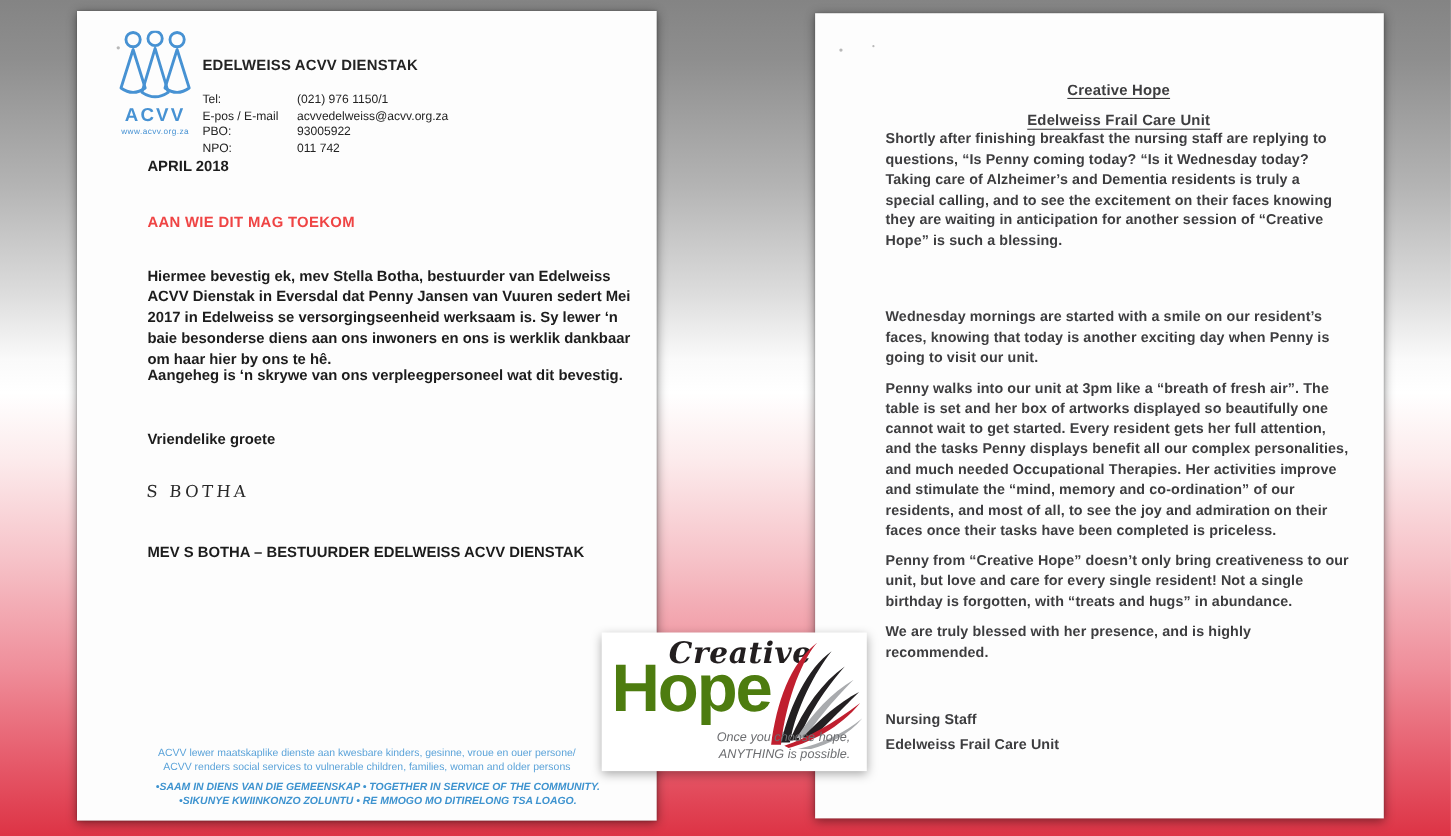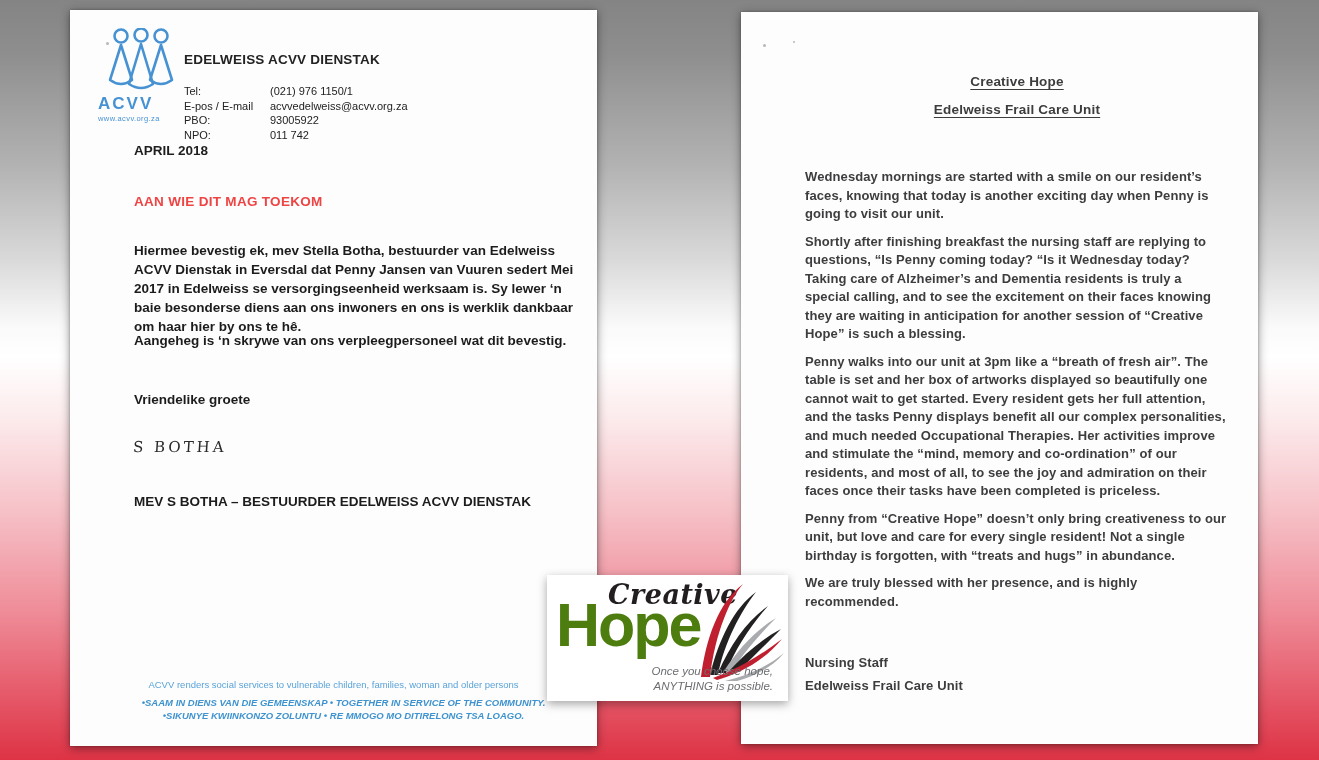--- a/index.html
+++ b/index.html
@@ -13,21 +13,21 @@
     position:relative;
   }
   .page{
     position:absolute;background:#fdfdfd;
     box-shadow:0 2px 9px rgba(0,0,0,0.45), 0 0 2px rgba(0,0,0,0.25);
   }
   #left-page{left:70px;top:10px;width:527px;height:736px;}
   #right-page{left:741px;top:12px;width:517px;height:732px;}
 
   
-  .acvv-logo{position:absolute;left:28px;top:18px;width:86px;text-align:left;}
+  .acvv-logo{position:absolute;left:28px;top:18px;width:86px;text-align:center;}
   .acvv-name{color:#4792d3;font-weight:bold;font-size:17px;letter-spacing:2px;margin-top:-2px;}
   .acvv-url{color:#4792d3;font-size:7.5px;letter-spacing:0.4px;}
   .lheader{position:absolute;left:114px;top:42px;color:#232323;}
   .lheader-title{font-weight:bold;font-size:13.5px;margin-bottom:17px;letter-spacing:0.2px;}
   .hrow{font-size:11px;line-height:14.5px;}
   .hrow .lbl{display:inline-block;width:86px;}
   .ldate{position:absolute;left:64px;top:133px;font-weight:bold;font-size:13.5px;color:#1e1e1e;}
   .lsalut{position:absolute;left:64px;top:184px;font-weight:bold;font-size:13.5px;color:#ef4444;letter-spacing:0.3px;}
   .lpara{position:absolute;left:64px;width:458px;font-weight:bold;font-size:13.5px;line-height:19px;color:#1c1c1c;}
   #lp1{top:231px;}
@@ -105,35 +105,36 @@
 
   <div class="ldate">APRIL 2018</div>
   <div class="lsalut">AAN WIE DIT MAG TOEKOM</div>
   <div class="lpara" id="lp1">Hiermee bevestig ek, mev Stella Botha, bestuurder van Edelweiss ACVV Dienstak in Eversdal dat Penny Jansen van Vuuren sedert Mei 2017 in Edelweiss se versorgingseenheid werksaam is.  Sy lewer ‘n baie besonderse diens aan ons inwoners en ons is werklik dankbaar om haar hier by ons te hê.</div>
   <div class="lpara" id="lp2">Aangeheg is ‘n skrywe van ons verpleegpersoneel wat dit bevestig.</div>
   <div class="lclosing">Vriendelike groete</div>
   <div class="lsig">S BOTHA</div>
   <div class="lsignoff">MEV S BOTHA – BESTUURDER EDELWEISS ACVV DIENSTAK</div>
 
   <div class="lfooter">
+    <div class="f1">ACVV lewer maatskaplike dienste aan kwesbare kinders, gesinne, vroue en ouer persone/</div>
     <div class="f1">ACVV renders social services to vulnerable children, families, woman and older persons</div>
     <div class="gap"></div>
     <div class="f2">•SAAM IN DIENS VAN DIE GEMEENSKAP • TOGETHER IN SERVICE OF THE COMMUNITY.</div>
     <div class="f2">•SIKUNYE KWIINKONZO ZOLUNTU • RE MMOGO MO DITIRELONG TSA LOAGO.</div>
   </div>
 
   <div class="speck" style="left:36px;top:32px;width:3px;height:3px;"></div>
 </div>
 
 <div class="page" id="right-page">
   <div class="rcontent">
     <div class="rheading" id="rheading1">Creative Hope</div>
     <div class="rheading" id="rheading2">Edelweiss Frail Care Unit</div>
+    <p class="rpara">Shortly after finishing breakfast the nursing staff are replying to questions, “Is Penny coming today? “Is it Wednesday today? Taking care of Alzheimer’s and Dementia residents is truly a special calling, and to see the excitement on their faces knowing they are waiting in anticipation for another session of “Creative Hope” is such a blessing.</p>
     <p class="rpara" id="rp1">Wednesday mornings are started with a smile on our resident’s faces, knowing that today is another exciting day when Penny is going to visit our unit.</p>
-    <p class="rpara">Shortly after finishing breakfast the nursing staff are replying to questions, “Is Penny coming today? “Is it Wednesday today? Taking care of Alzheimer’s and Dementia residents is truly a special calling, and to see the excitement on their faces knowing they are waiting in anticipation for another session of “Creative Hope” is such a blessing.</p>
     <p class="rpara">Penny walks into our unit at 3pm like a “breath of fresh air”. The table is set and her box of artworks displayed so beautifully one cannot wait to get started.  Every resident gets her full attention, and the tasks Penny displays benefit all our complex personalities, and much needed Occupational Therapies. Her activities improve and stimulate the “mind, memory and co-ordination” of our residents, and most of all, to see the joy and admiration on their faces once their tasks have been completed is priceless.</p>
     <p class="rpara">Penny from “Creative Hope” doesn’t only bring creativeness to our unit, but love and care for every single resident! Not a single birthday is forgotten, with “treats and hugs” in abundance.</p>
     <p class="rpara">We are truly blessed with her presence, and is highly recommended.</p>
     <div class="rsign" id="rsign1">Nursing Staff</div>
     <div class="rsign" id="rsign2">Edelweiss Frail Care Unit</div>
   </div>
   <div class="speck" style="left:22px;top:32px;width:3px;height:3px;"></div>
   <div class="speck" style="left:52px;top:29px;width:2px;height:2px;"></div>
 </div>
 

